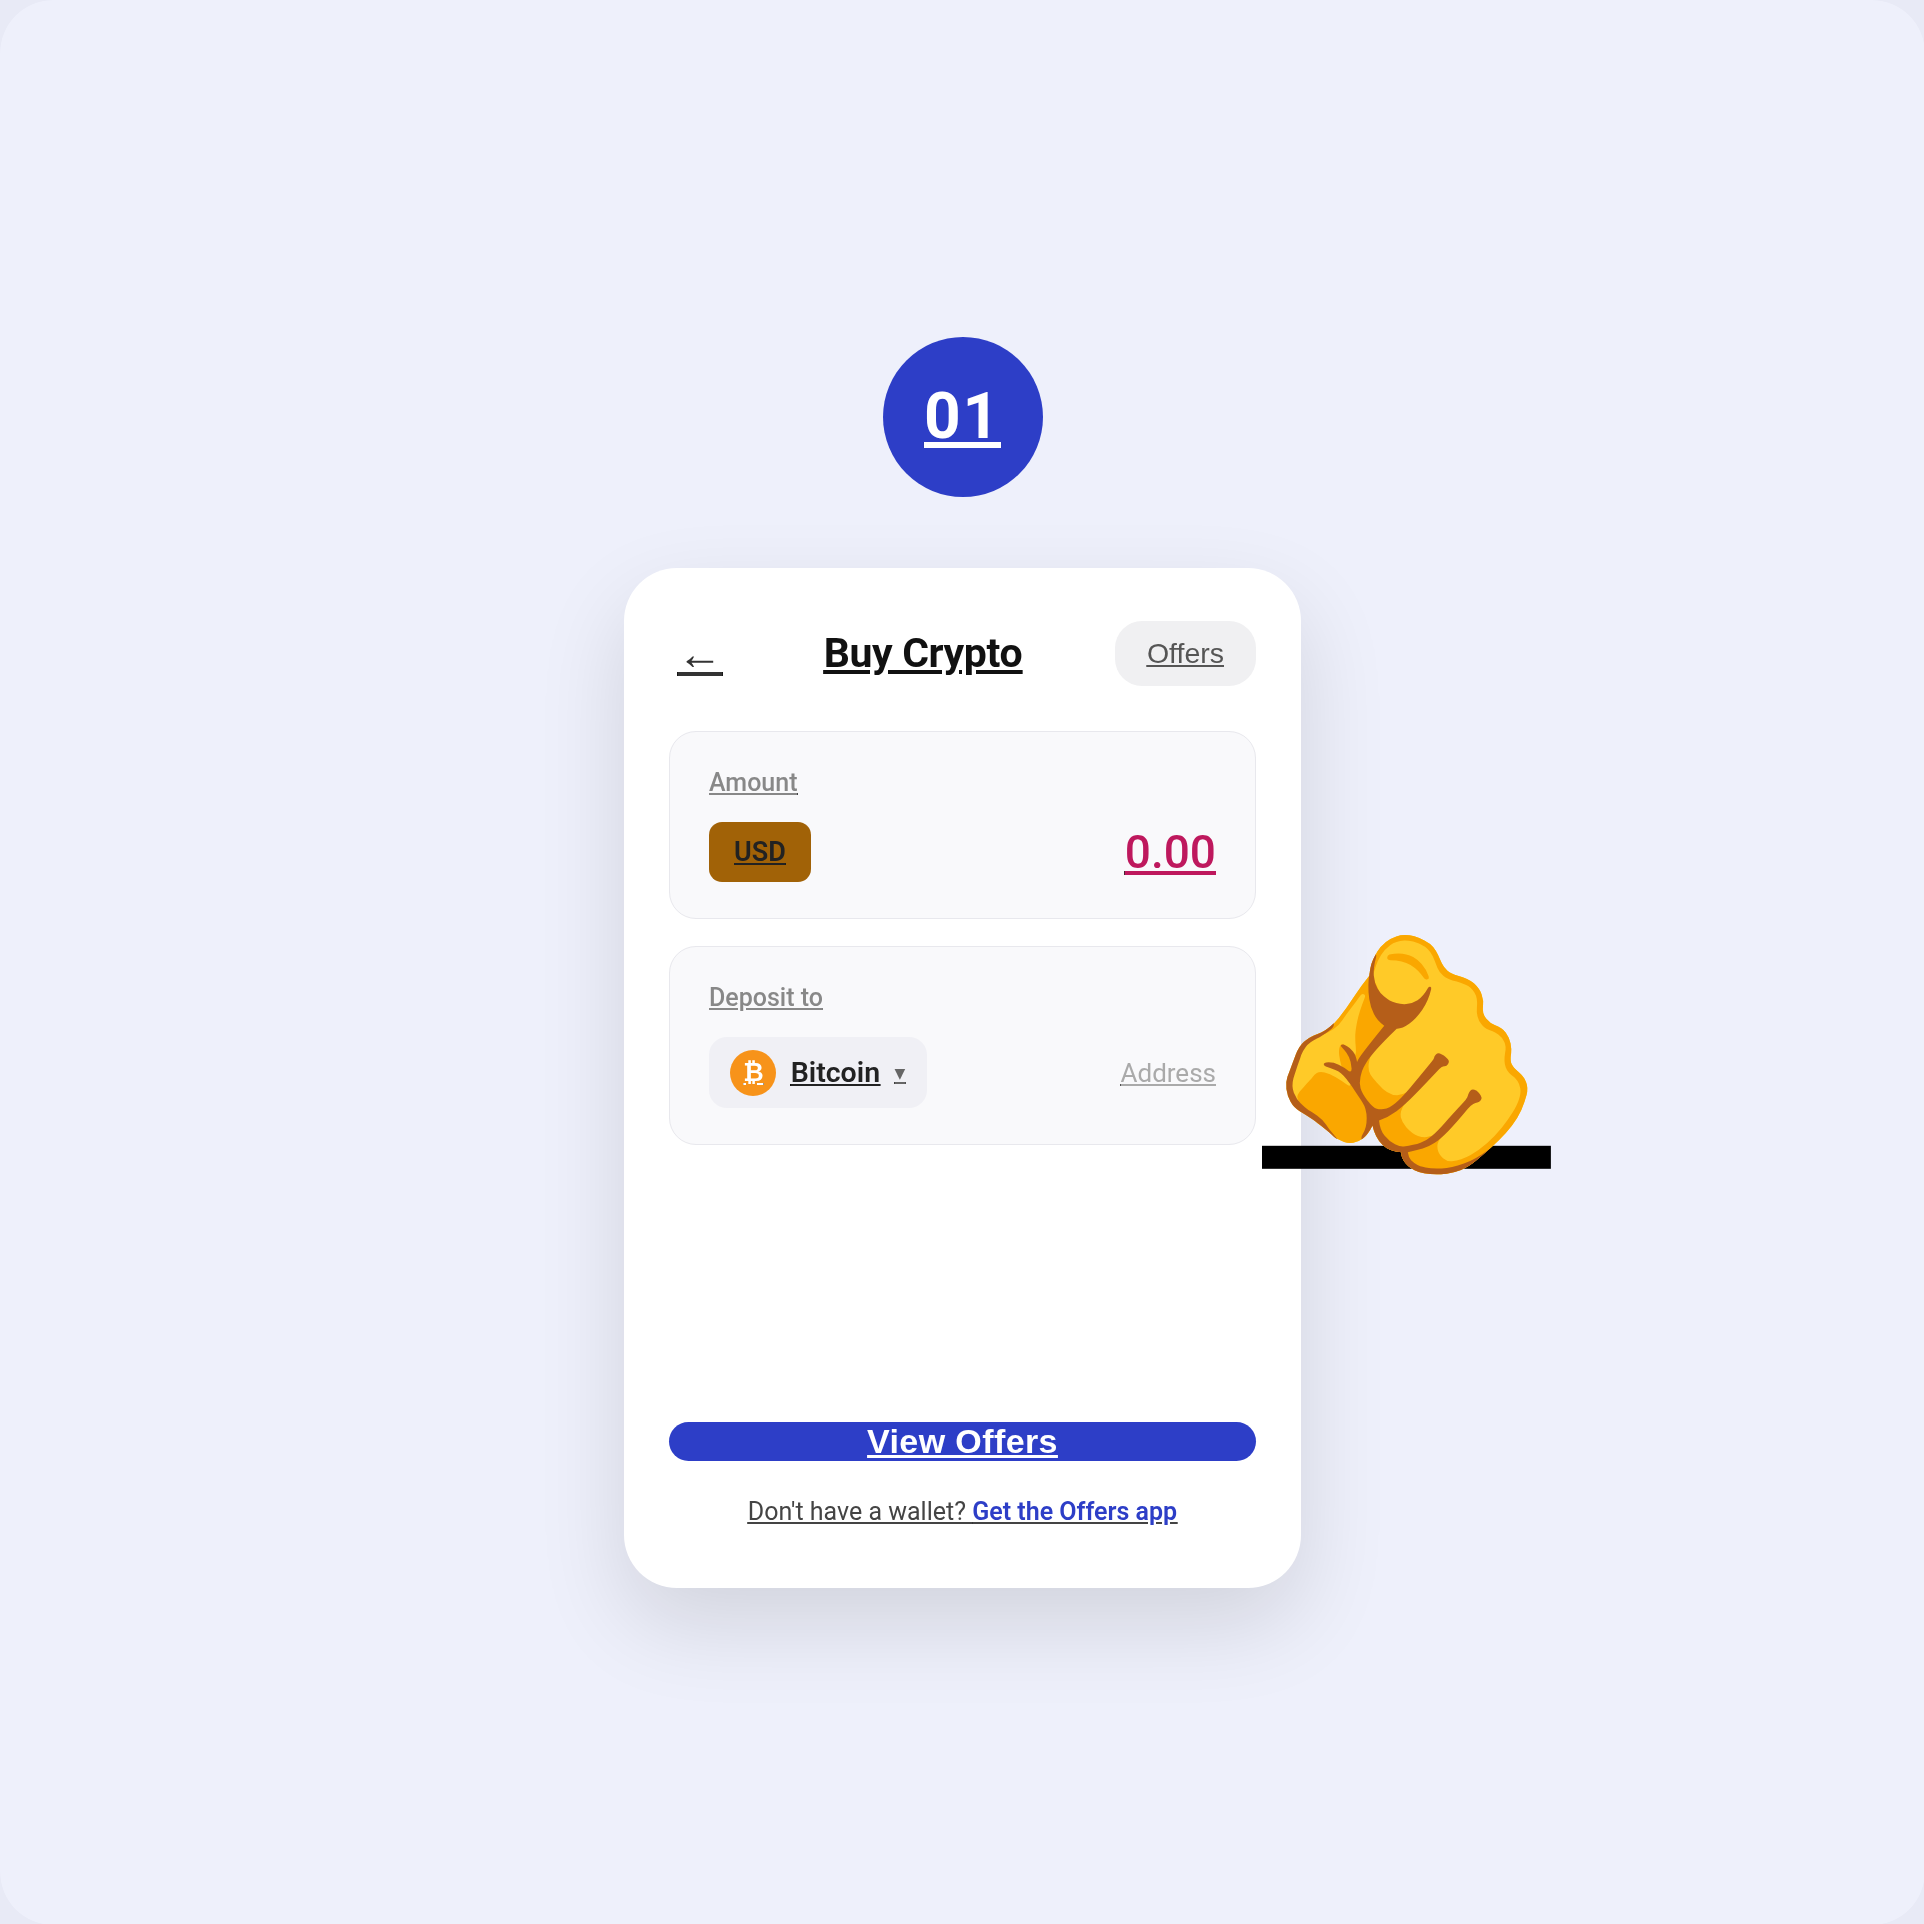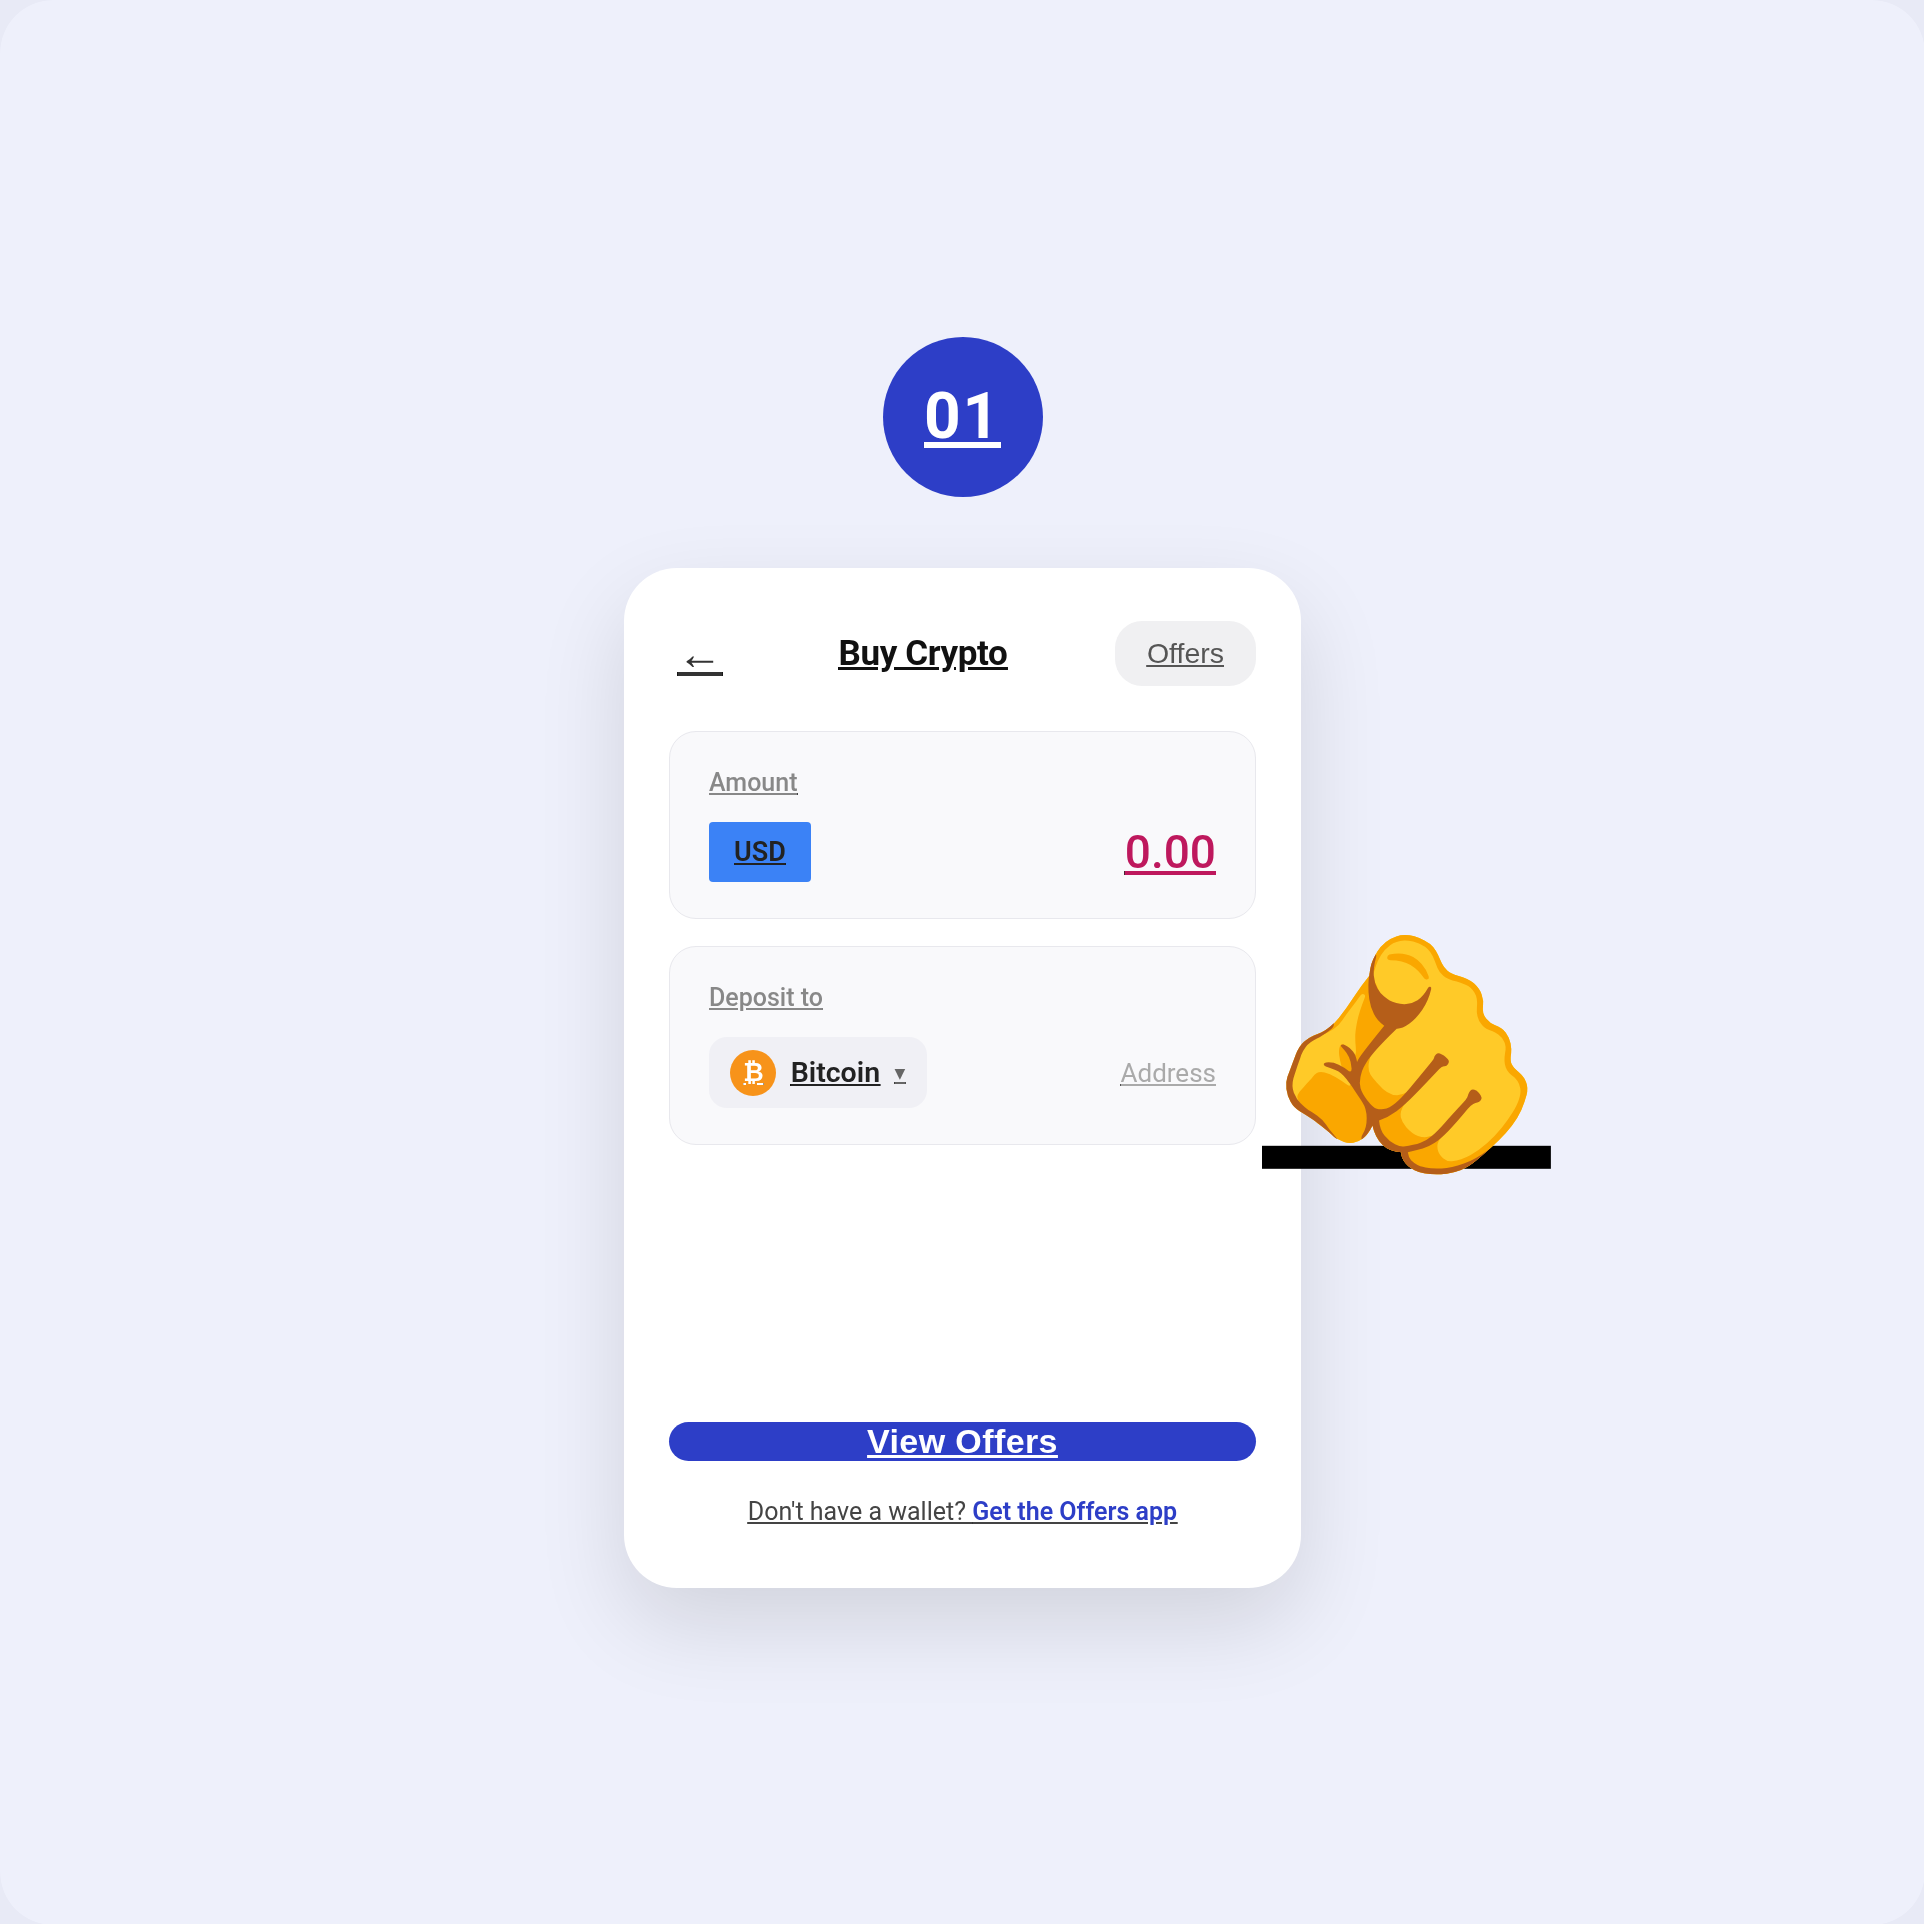--- a/index.html
+++ b/index.html
@@ -83,21 +83,21 @@
       cursor: pointer;
     }
 
     .back-arrow {
       font-size: 45px;
       color: #333;
       line-height: 1;
     }
 
     .page-title {
-      font-size: 35px;
+      font-size: 41px;
       font-weight: 700;
       color: #111;
       letter-spacing: -0.4px;
     }
 
     .cancel-button {
       background: #f0f0f2;
       border: none;
       border-radius: 27px;
       padding: 16px 32px;
@@ -122,22 +122,22 @@
       margin-bottom: 25px;
     }
 
     .amount-row {
       display: flex;
       align-items: center;
       justify-content: space-between;
     }
 
     .currency-badge {
-      background: #3b82f6;
-      border-radius: 4px;
+      background: #a16207;
+      border-radius: 13px;
       padding: 14.3px 25px;
       font-size: 27px;
       font-weight: 600;
       color: #222;
     }
 
     .amount-value {
       font-size: 46px;
       font-weight: 500;
       color: #be185d;

